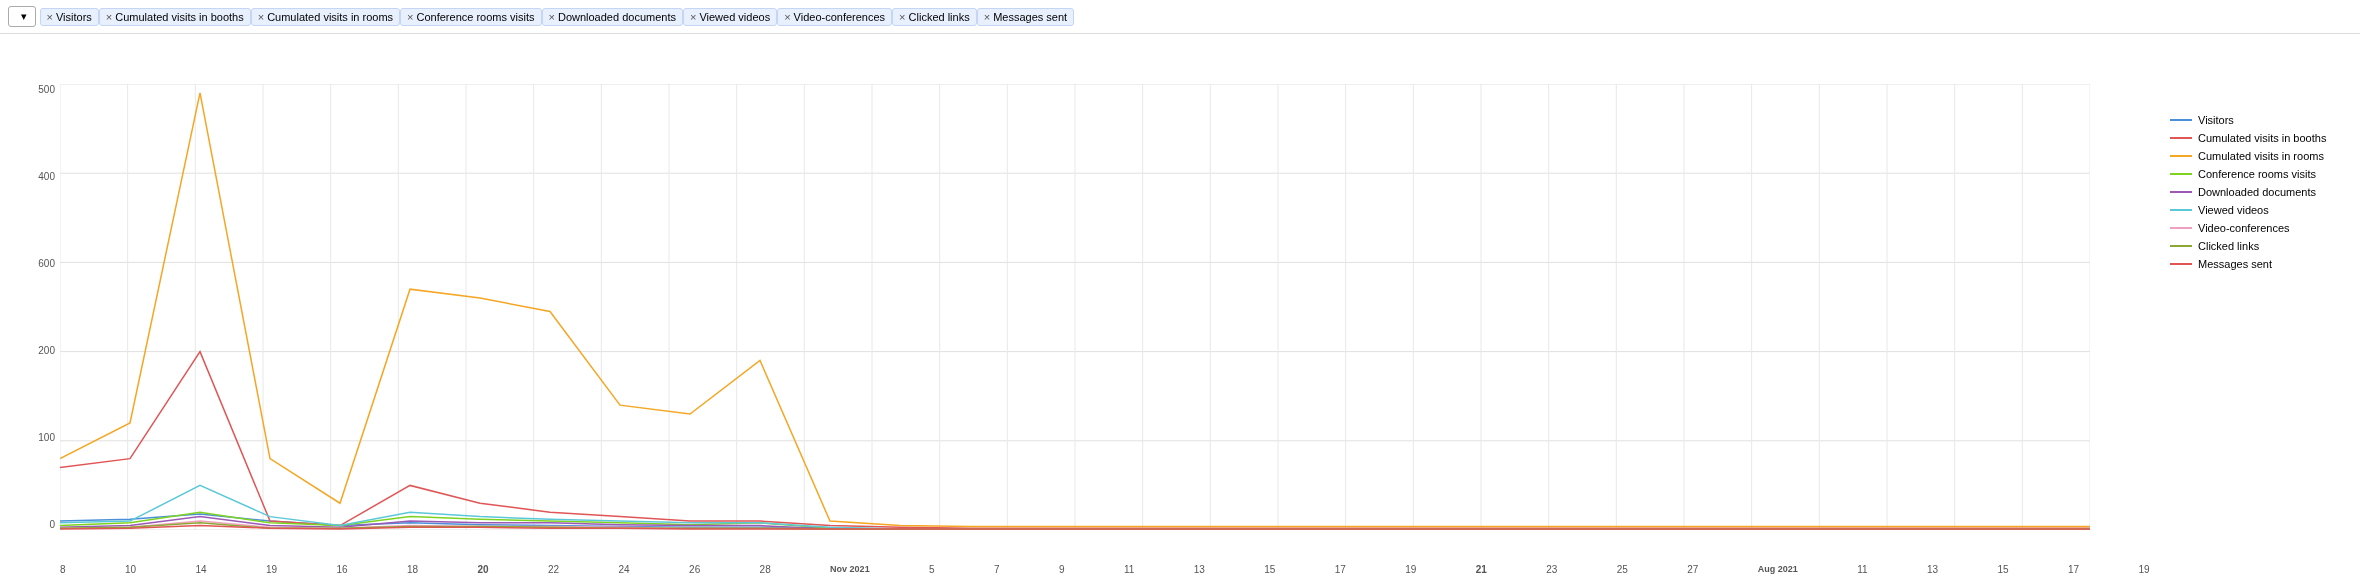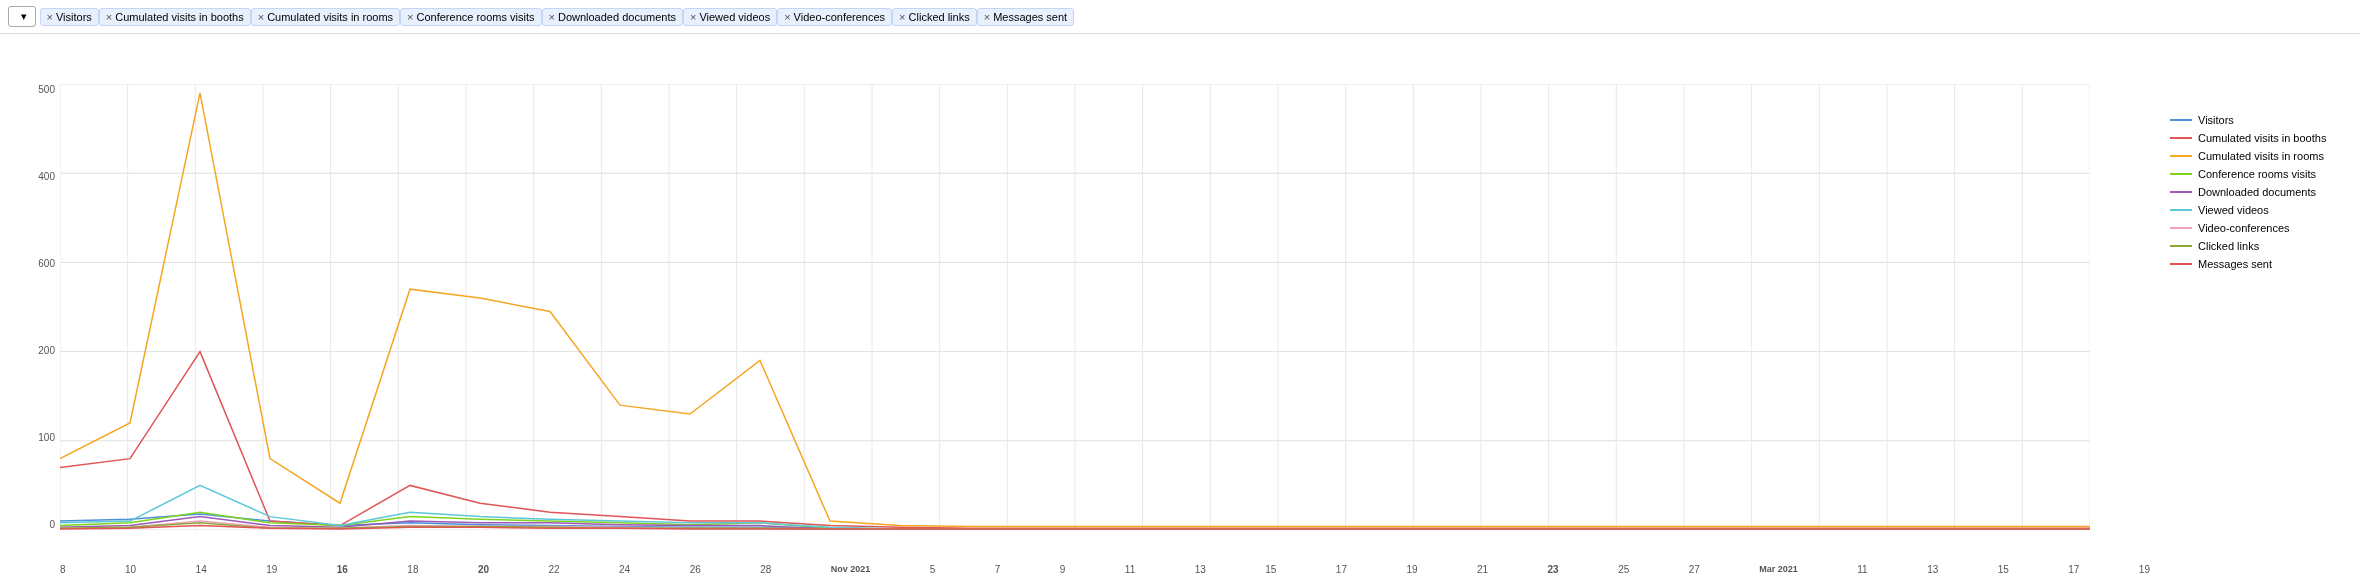--- a/index.html
+++ b/index.html
@@ -210,41 +210,41 @@
         <polyline points="0,444.216 70,443.324 140,437.08 210,443.324 280,444.216 350,441.54 420,442.432 490,442.432 560,443.324 630,444.216 700,444.216 770,445.108 840,445.108 910,445.108 980,445.108 1050,445.108 1120,445.108 1190,445.108 1260,445.108 1330,445.108 1400,445.108 1470,445.108 1540,445.108 1610,445.108 1680,445.108 1750,445.108 1820,445.108 1890,445.108 1960,445.108 2030,445.108" fill="none" stroke="#f0a0c0" stroke-width="1.5"></polyline>
         <polyline points="0,444.216 70,443.324 140,438.864 210,444.216 280,444.216 350,442.432 420,442.432 490,443.324 560,444.216 630,444.216 700,444.216 770,445.108 840,445.108 910,445.108 980,445.108 1050,445.108 1120,445.108 1190,445.108 1260,445.108 1330,445.108 1400,445.108 1470,445.108 1540,445.108 1610,445.108 1680,445.108 1750,445.108 1820,445.108 1890,445.108 1960,445.108 2030,445.108" fill="none" stroke="#8ca832" stroke-width="1.5"></polyline>
         <polyline points="0,445.108 70,444.216 140,441.54 210,444.216 280,445.108 350,443.324 420,443.324 490,444.216 560,444.216 630,445.108 700,445.108 770,445.108 840,445.108 910,445.108 980,445.108 1050,445.108 1120,445.108 1190,445.108 1260,445.108 1330,445.108 1400,445.108 1470,445.108 1540,445.108 1610,445.108 1680,445.108 1750,445.108 1820,445.108 1890,445.108 1960,445.108 2030,445.108" fill="none" stroke="#e05555" stroke-width="1.5"></polyline>
       </svg>
 
     <div class="x-axis-labels" id="x-labels">
         <div style="font-size: 10px; font-weight: normal;">8</div>
         <div style="font-size: 10px; font-weight: normal;">10</div>
         <div style="font-size: 10px; font-weight: normal;">14</div>
         <div style="font-size: 10px; font-weight: normal;">19</div>
-        <div style="font-size: 10px; font-weight: bold;">16</div>
+        <div style="font-size: 10px; font-weight: normal;">16</div>
         <div style="font-size: 10px; font-weight: normal;">18</div>
         <div style="font-size: 10px; font-weight: bold;">20</div>
         <div style="font-size: 10px; font-weight: normal; text-align: center;">22</div>
         <div style="font-size: 10px; font-weight: normal;">24</div>
         <div style="font-size: 10px; font-weight: normal;">26</div>
         <div style="font-size: 10px; font-weight: normal;">28</div>
         <div style="font-size: 9px; font-weight: bold;">Nov 2021</div>
         <div style="font-size: 10px; font-weight: normal;">5</div>
         <div style="font-size: 10px; font-weight: normal;">7</div>
         <div style="font-size: 10px; font-weight: normal;">9</div>
         <div style="font-size: 10px; font-weight: normal;">11</div>
         <div style="font-size: 10px; font-weight: normal;">13</div>
         <div style="font-size: 10px; font-weight: normal;">15</div>
         <div style="font-size: 10px; font-weight: normal;">17</div>
         <div style="font-size: 10px; font-weight: normal;">19</div>
-        <div style="font-size: 10px; font-weight: normal;">21</div>
-        <div style="font-size: 10px; font-weight: bold;">23</div>
+        <div style="font-size: 10px; font-weight: bold;">21</div>
+        <div style="font-size: 10px; font-weight: normal;">23</div>
         <div style="font-size: 10px; font-weight: normal;">25</div>
         <div style="font-size: 10px; font-weight: normal;">27</div>
-        <div style="font-size: 9px; font-weight: bold;">Mar 2021</div>
+        <div style="font-size: 9px; font-weight: bold;">Aug 2021</div>
         <div style="font-size: 10px; font-weight: normal;">11</div>
         <div style="font-size: 10px; font-weight: normal;">13</div>
         <div style="font-size: 10px; font-weight: normal;">15</div>
         <div style="font-size: 10px; font-weight: normal;">17</div>
         <div style="font-size: 10px; font-weight: normal;">19</div>
       </div>
   </div>
 
   <div class="legend" id="legend-container">
       <div class="legend-item">

